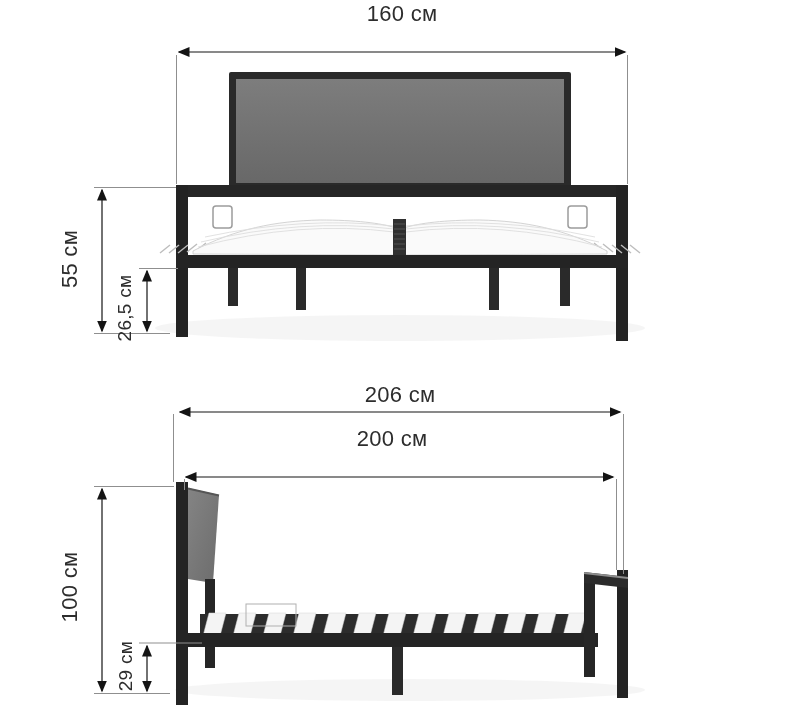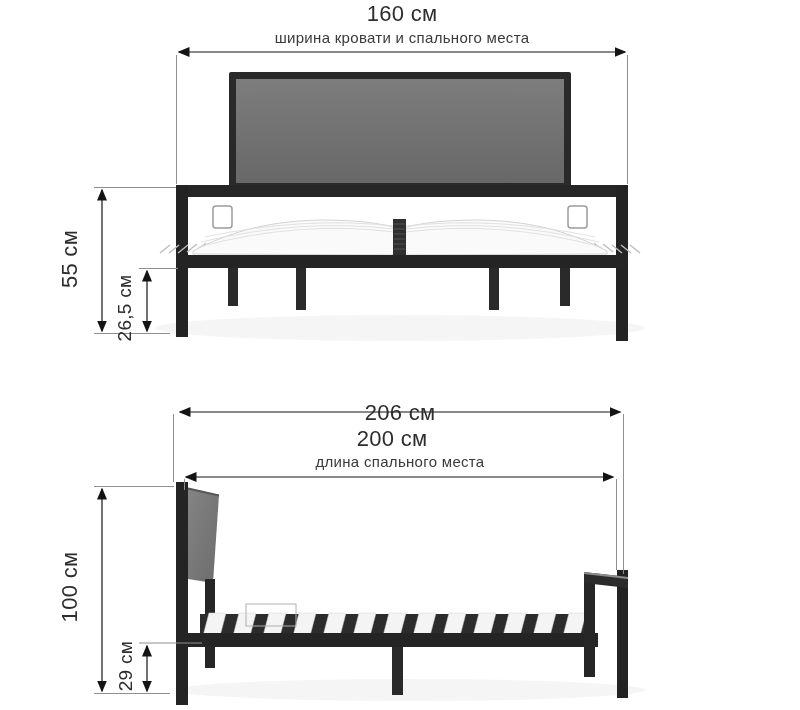--- a/index.html
+++ b/index.html
@@ -165,23 +165,21 @@
       <g stroke="#141414" stroke-width="1.2">
         <line x1="180" y1="412" x2="620" y2="412" marker-start="url(#ah)" marker-end="url(#ah)"></line>
         <line x1="186" y1="477" x2="613" y2="477" marker-start="url(#ah)" marker-end="url(#ah)"></line>
         <line x1="102" y1="489" x2="102" y2="691" marker-start="url(#ah)" marker-end="url(#ah)"></line>
         <line x1="147" y1="646" x2="147" y2="691" marker-start="url(#ah)" marker-end="url(#ah)"></line>
       </g>
     </g>
   </svg>
 
   <div class="label big h-center" style="left:402px;top:14px">160 см</div>
-  <div class="label sub h-center" style="left:402px;top:37px">ширина кровати и спального места</div>
   <div class="label big v-center" style="left:70px;top:259px">55 см</div>
   <div class="label mid v-center" style="left:125px;top:308px">26,5 см</div>
 
-  <div class="label big h-center" style="left:400px;top:413px">206 см</div>
+  <div class="label big h-center" style="left:400px;top:395px">206 см</div>
   <div class="label big h-center" style="left:392px;top:439px">200 см</div>
-  <div class="label sub h-center" style="left:400px;top:461px">длина спального места</div>
   <div class="label big v-center" style="left:70px;top:587px">100 см</div>
   <div class="label mid v-center" style="left:126px;top:666px">29 см</div>
 
 </div>
 
 </body></html>

